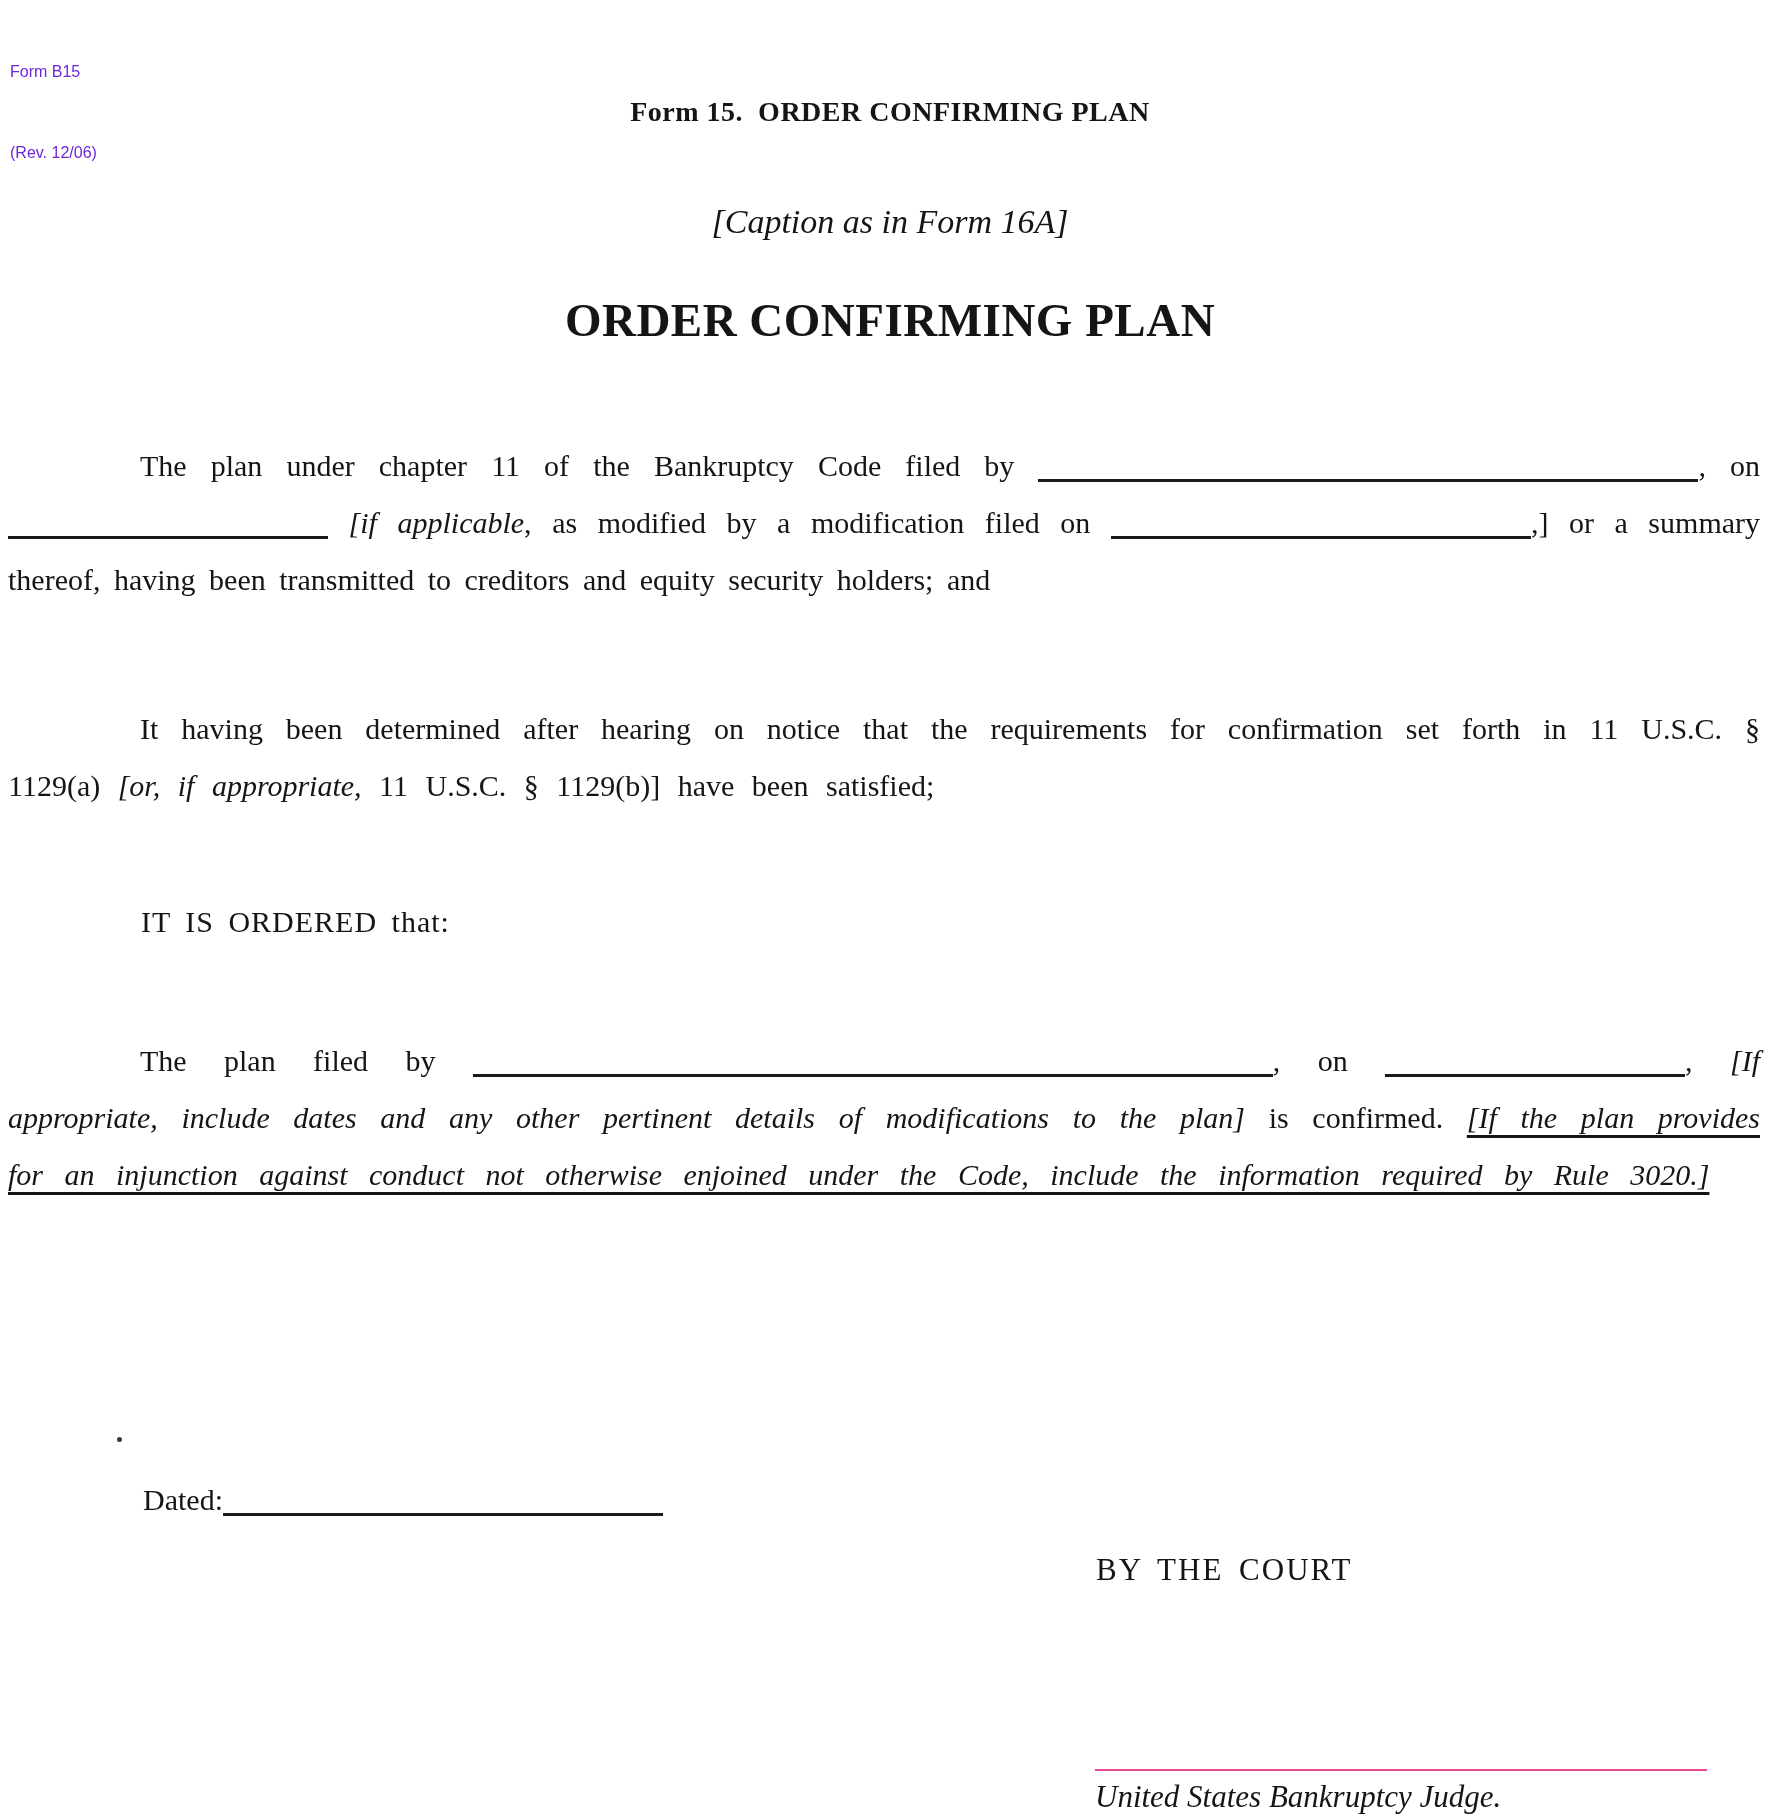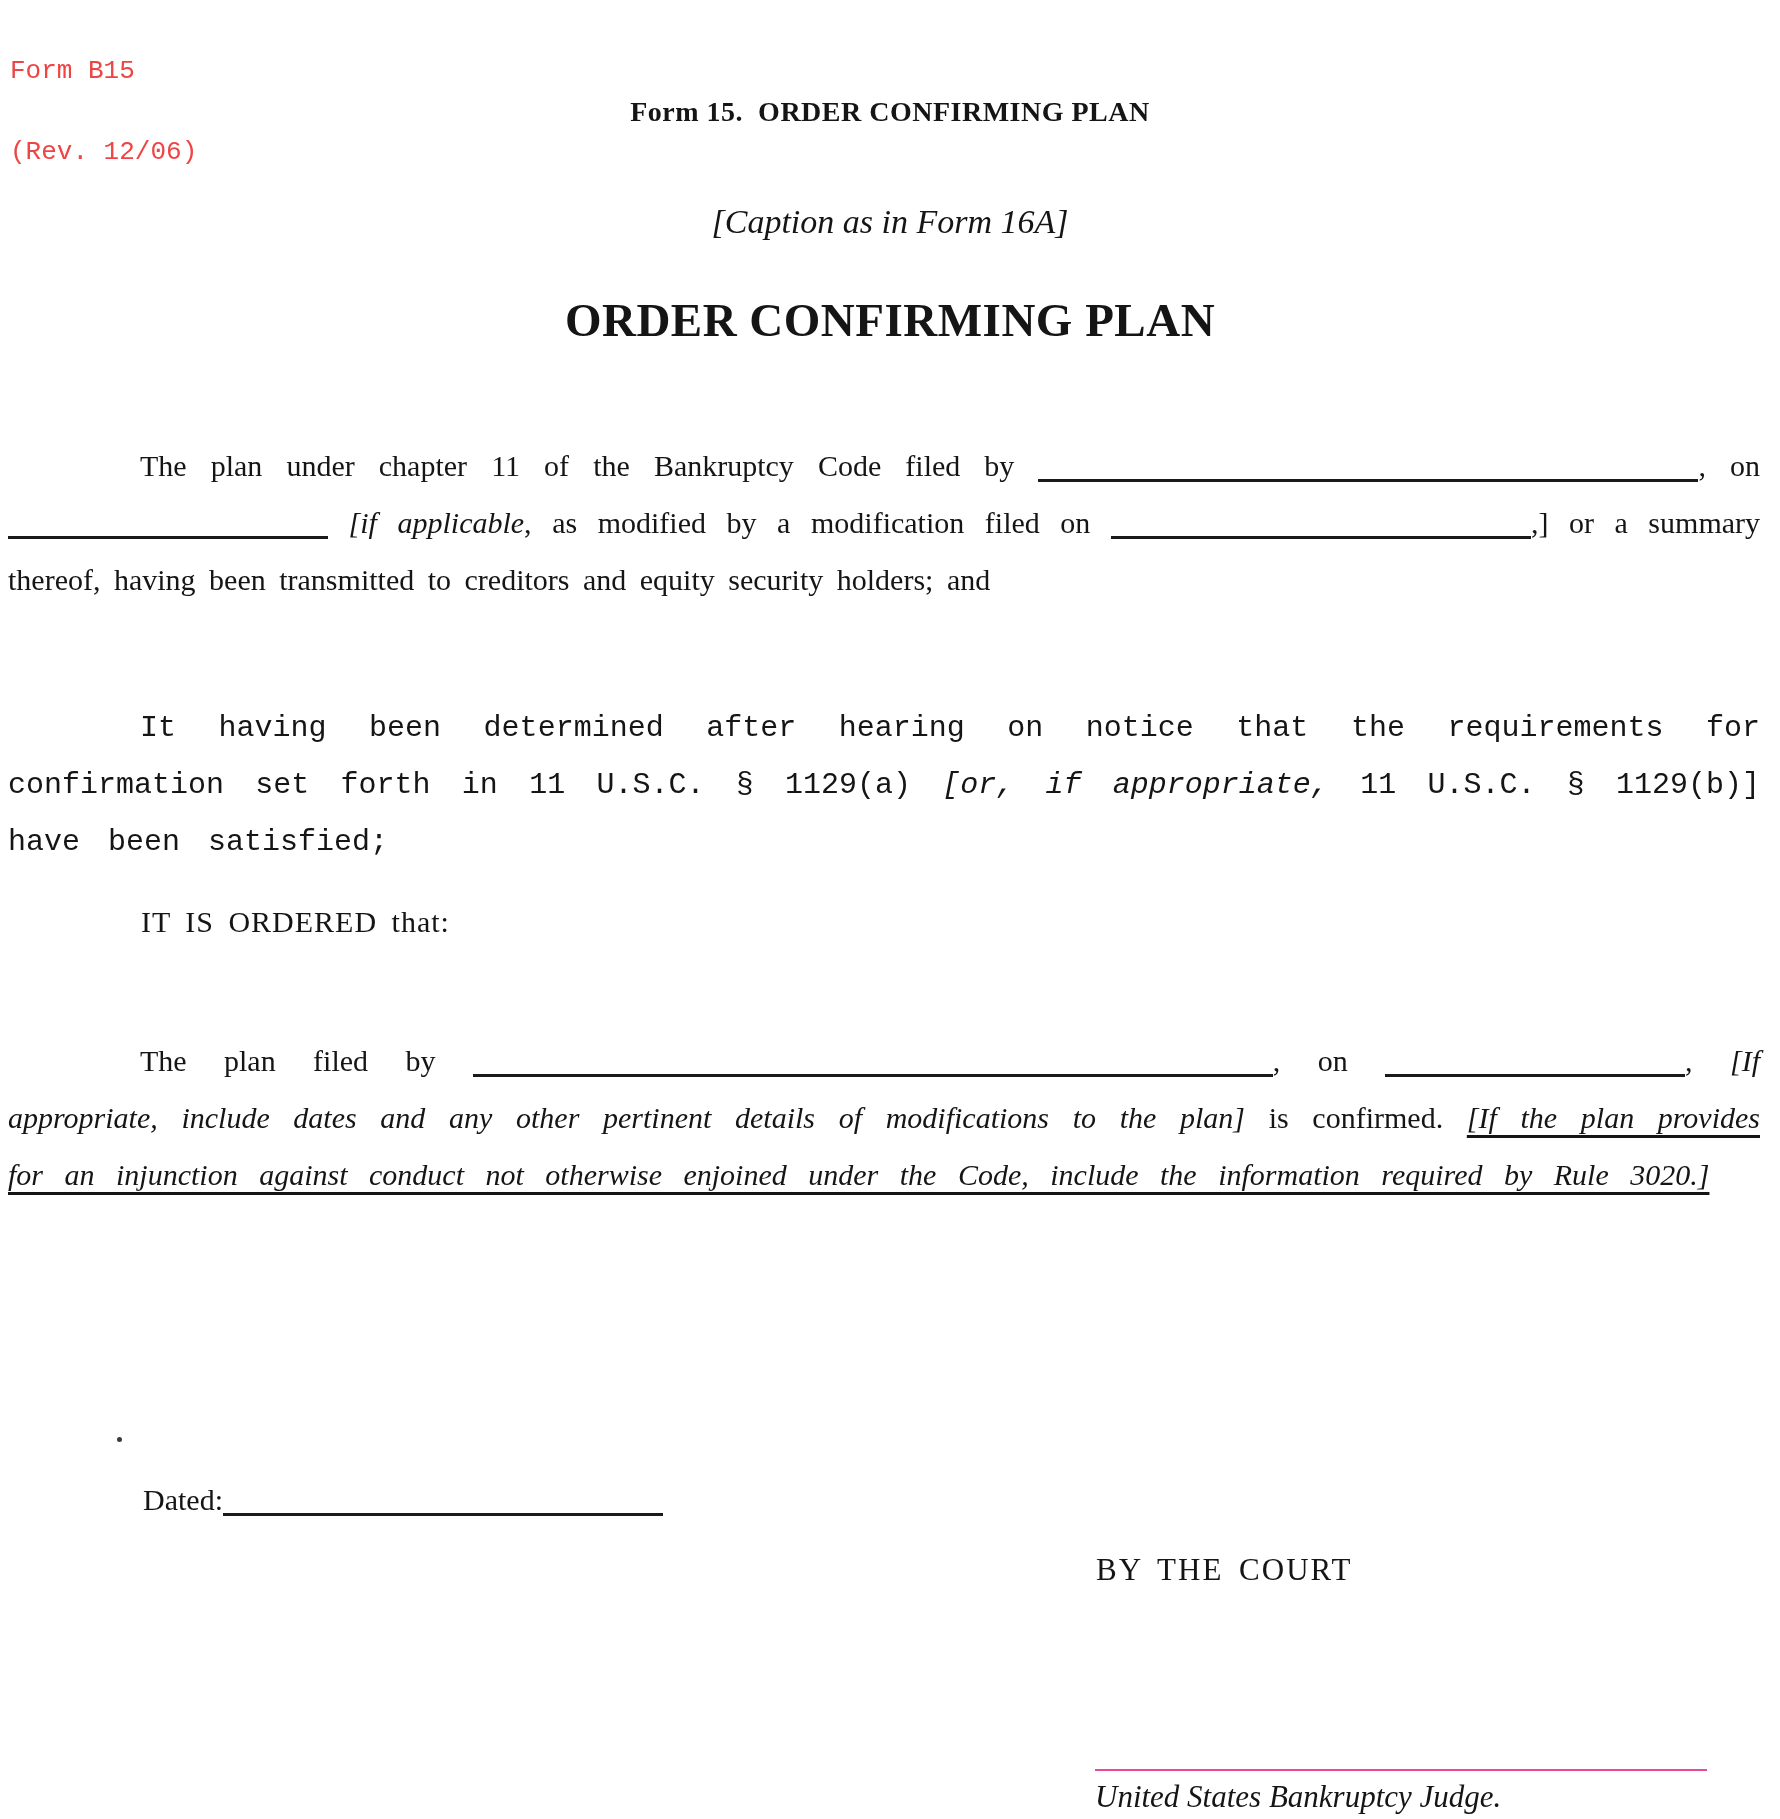--- a/index.html
+++ b/index.html
@@ -7,36 +7,36 @@
     position:relative;
     width:1780px;height:1819px;
     background:#ffffff;
     color:#151515;
     font-family:"Liberation Serif", serif;
     font-size:30px;
     overflow:hidden;
   }
   .abs{position:absolute;}
   .mono{
-    font-family:Liberation Mono, monospace;
-    font-size:26px;line-height:27px;color:#ef4444;
+    font-family:Liberation Sans, sans-serif;
+    font-size:16px;line-height:27px;color:#6d28d9;
     white-space:pre;
   }
   .center{left:0;right:0;text-align:center;}
   .title{font-weight:bold;font-size:28px;letter-spacing:.5px;}
   .caption{font-style:italic;font-size:34px;}
   .heading{font-weight:bold;font-size:47px;letter-spacing:.5px;}
   .para{
     left:8px;right:20px;
     text-align:justify;
     line-height:57px;
   }
   .indent{text-indent:132px;}
   .p1{word-spacing:6px;}
-  .p2{word-spacing:10px;font-family:Liberation Mono, monospace;}
+  .p2{word-spacing:10px;}
   .p4{word-spacing:14px;}
   .i{font-style:italic;}
   .iu{
     font-style:italic;
     text-decoration:underline;
     text-decoration-thickness:3px;
     text-underline-offset:7px;
     text-decoration-color:#151515;
   }
   .blank{

